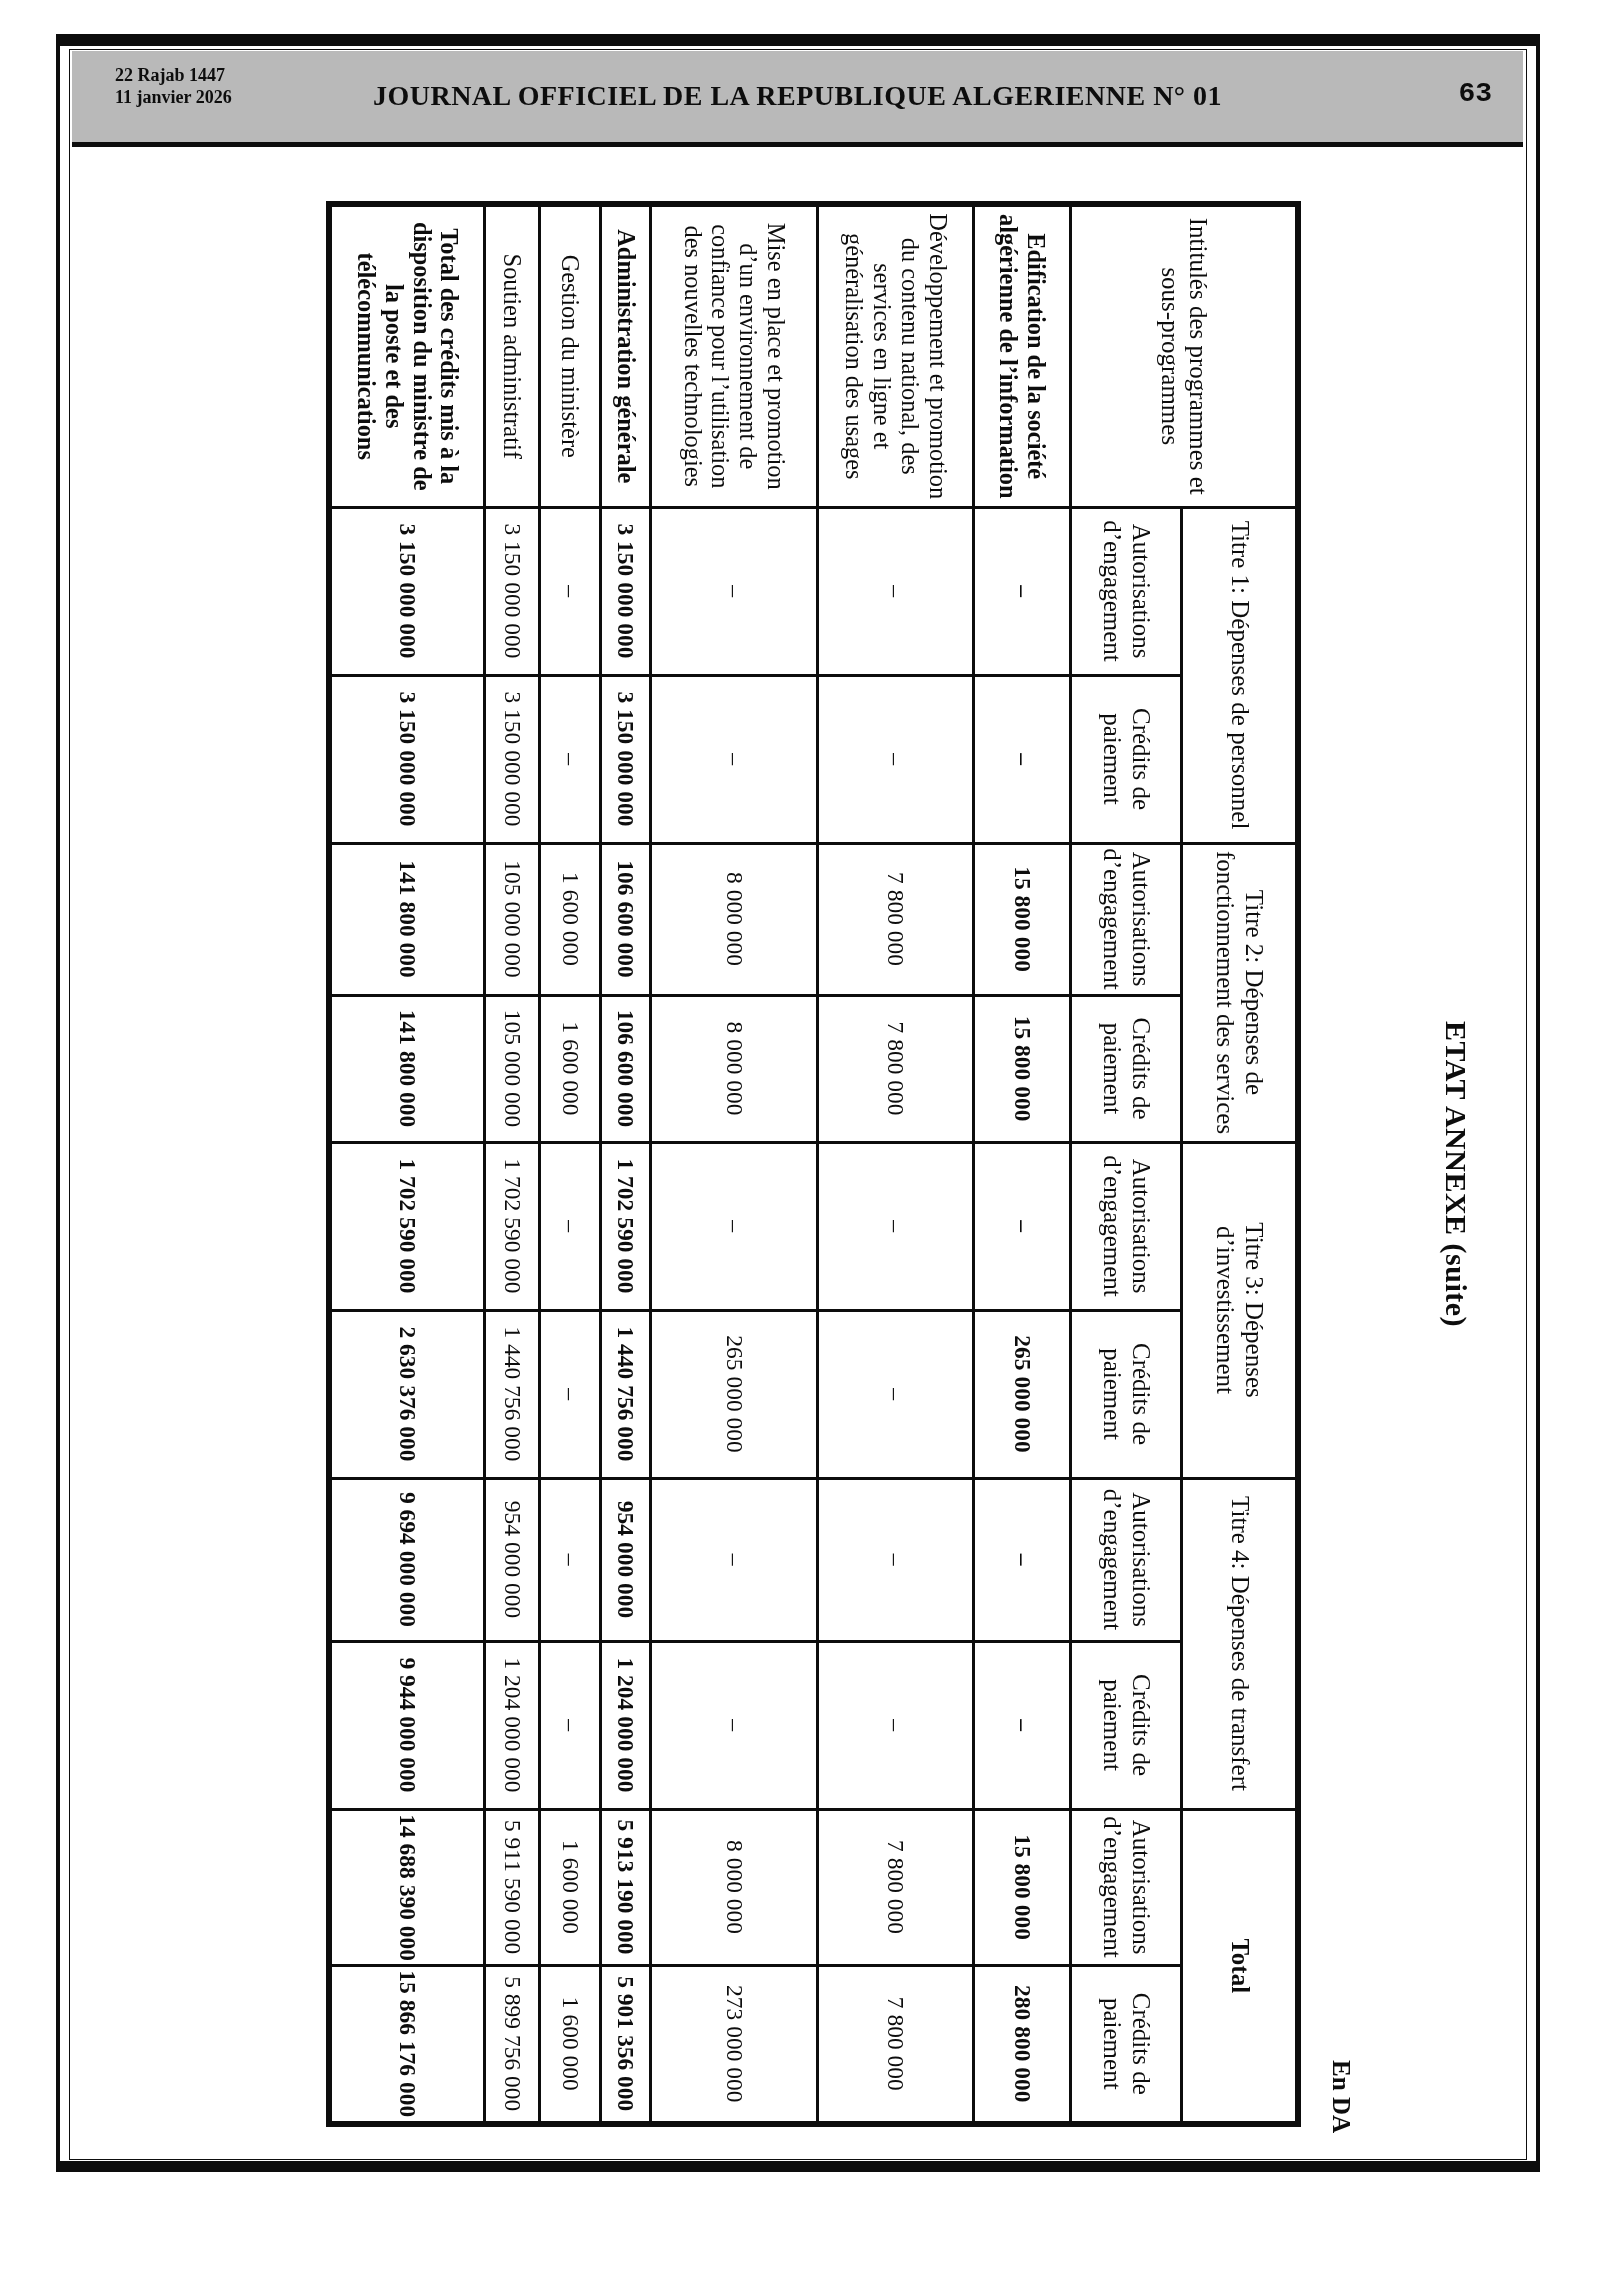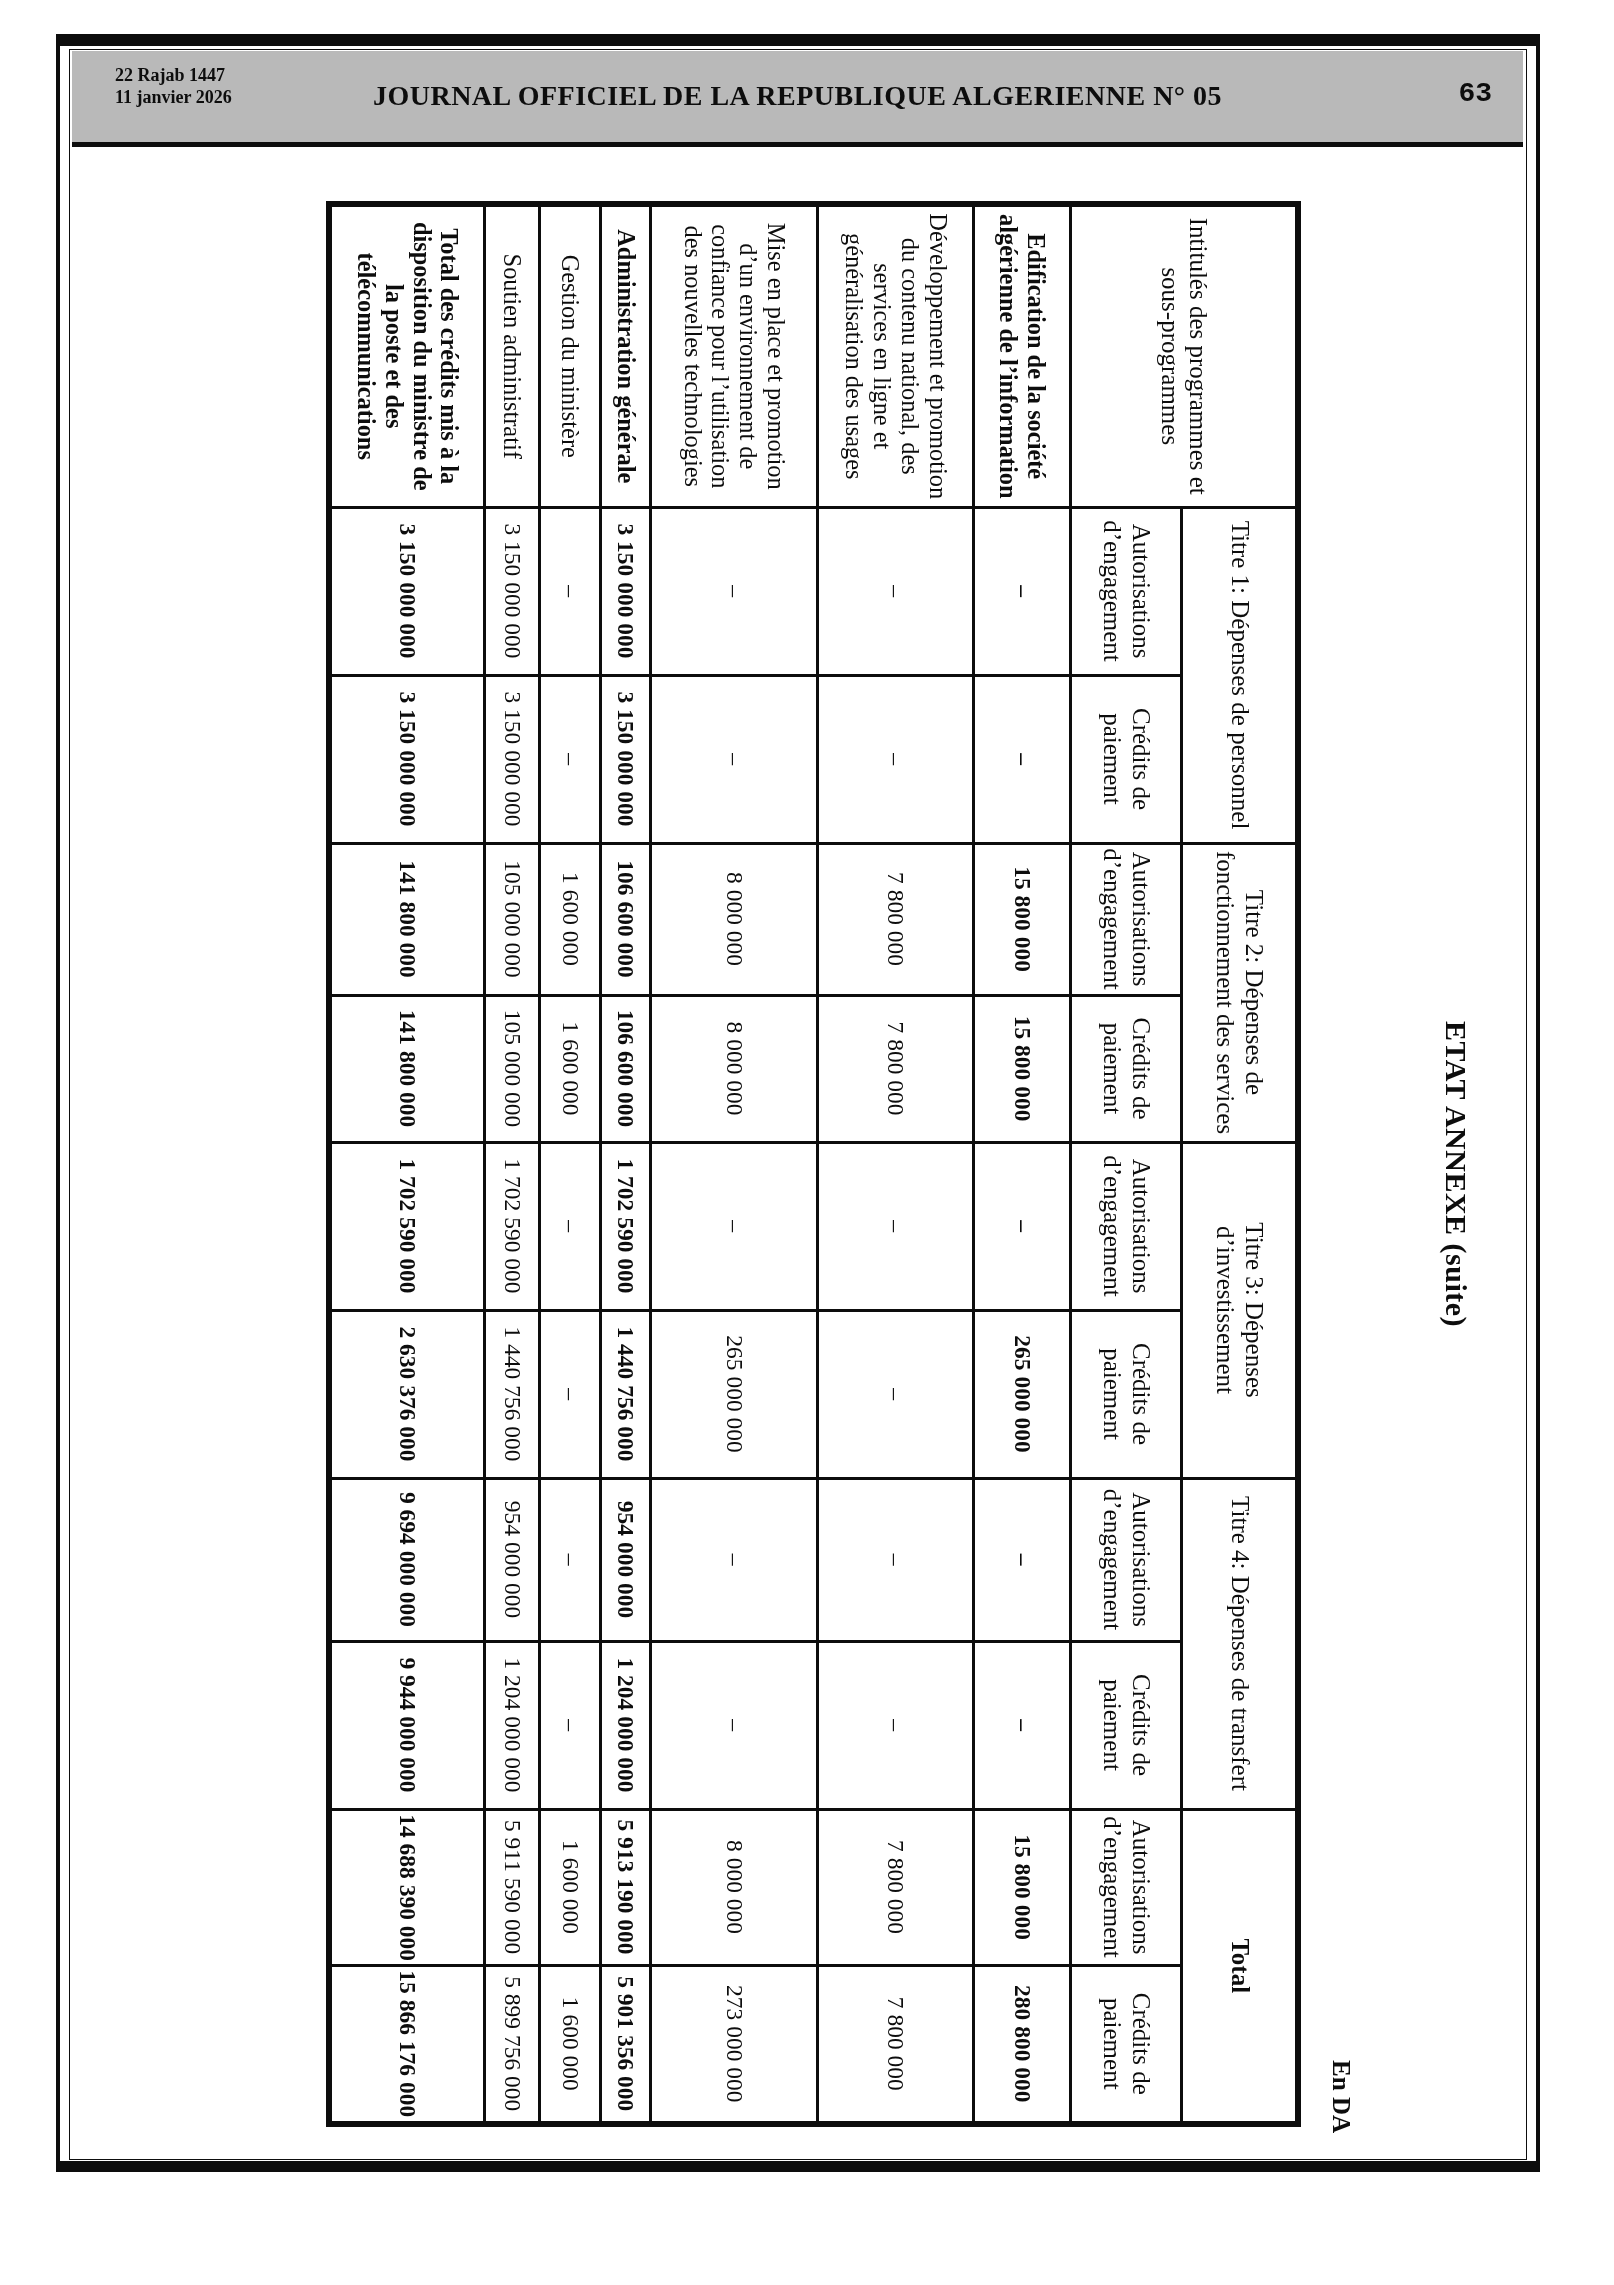--- a/index.html
+++ b/index.html
@@ -79,21 +79,21 @@
   tbody tr:nth-child(6) { height:55px;  }
   tbody tr:nth-child(7) { height:156px; }
 </style>
 </head>
 <body>
 
 <div class="frame-outer"></div>
 <div class="frame-inner"></div>
 
 <div class="masthead">
-  <div class="mast-title">JOURNAL OFFICIEL DE LA REPUBLIQUE ALGERIENNE N° 05</div>
+  <div class="mast-title">JOURNAL OFFICIEL DE LA REPUBLIQUE ALGERIENNE N° 01</div>
   <div class="mast-dates"><span>22 Rajab 1447</span>
 <span>11 janvier 2026</span></div>
   <div class="mast-page">63</div>
 </div>
 
 <div class="annex-sheet">
   <div class="annex-title">ETAT ANNEXE (suite)</div>
   <div class="currency-note">En DA</div>
 
   <table class="budget">

